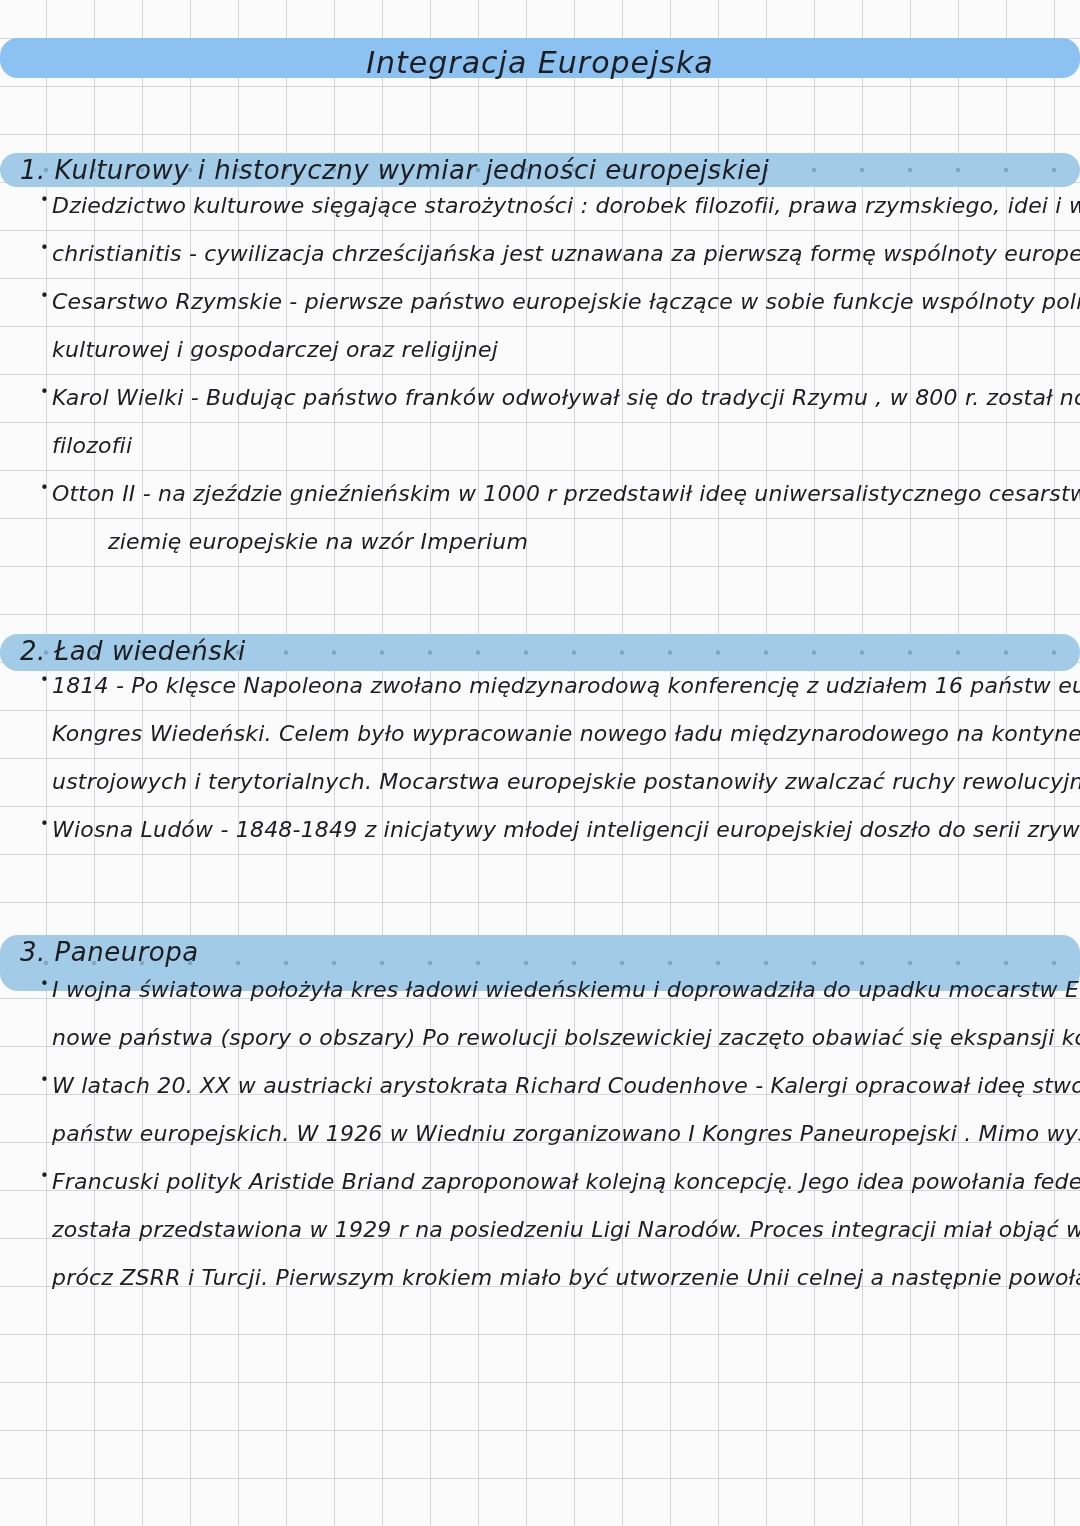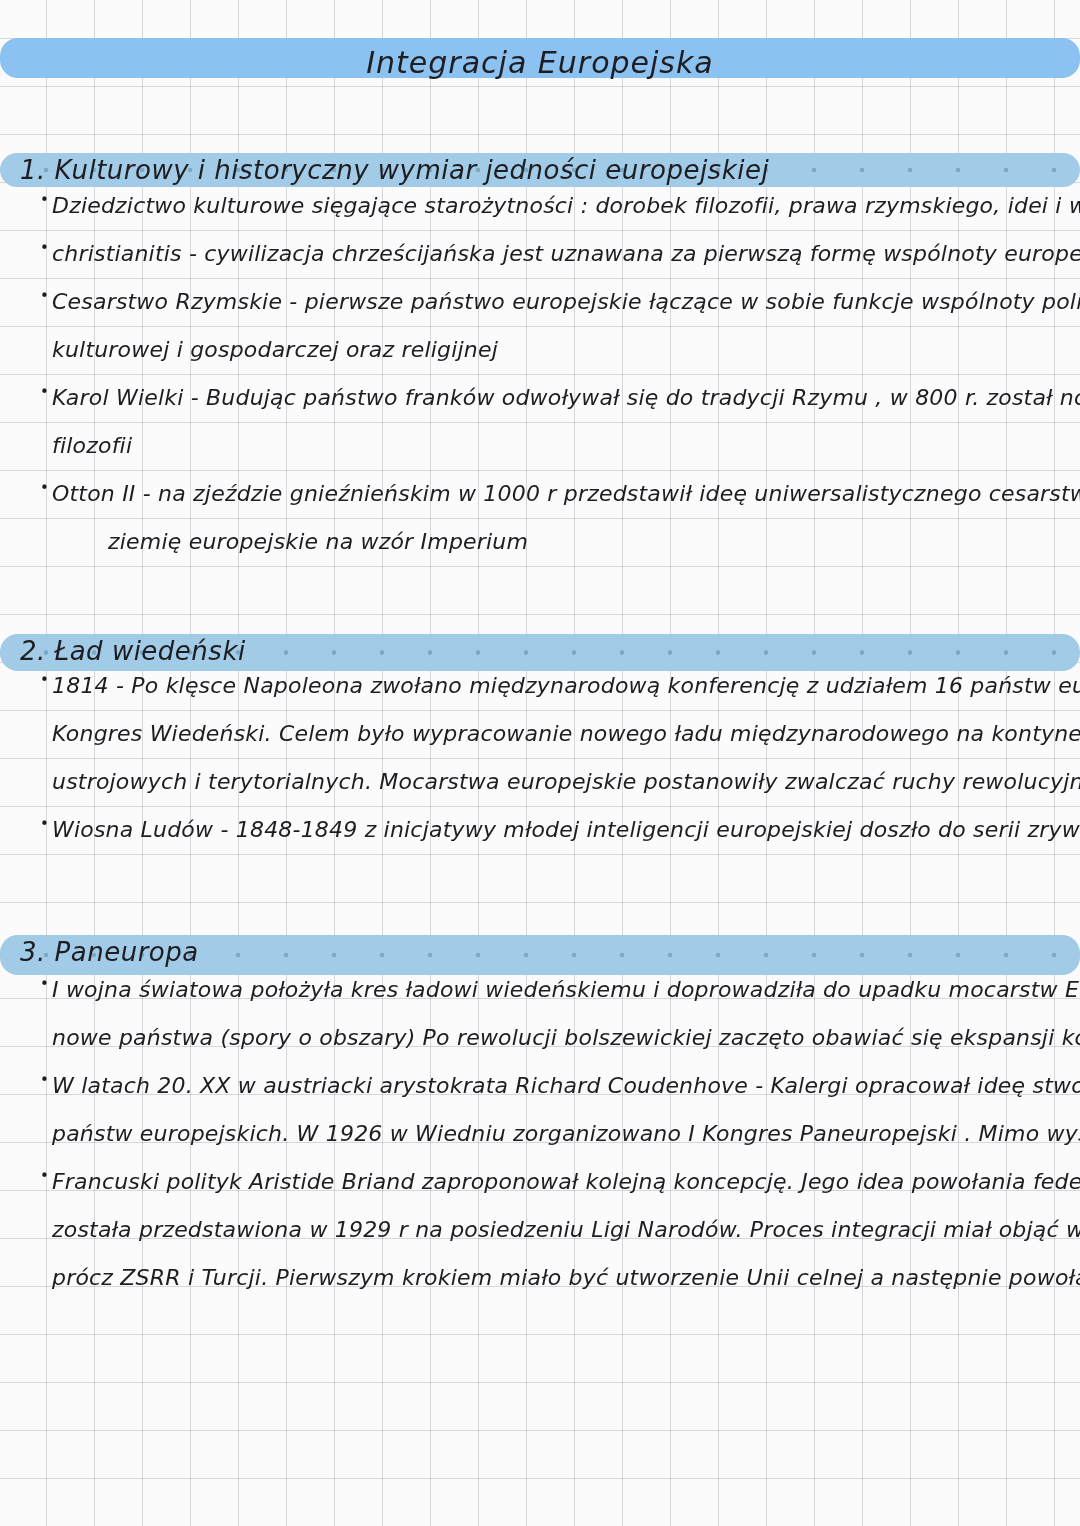--- a/index.html
+++ b/index.html
@@ -107,21 +107,21 @@
       </div>
       <div class="banner section-banner" style="top: 634px; height: 37px;">
         <span class="heading-text">2. Ład wiedeński</span>
       </div>
       <div class="lines" style="top: 662px;">
         <div class="note-line"><span class="bullet-dot">•</span><span>1814 - Po klęsce Napoleona zwołano międzynarodową konferencję z udziałem 16 państw europejskich czyli</span></div>
         <div class="note-line"><span>Kongres Wiedeński. Celem było wypracowanie nowego ładu międzynarodowego na kontynencie oraz zmian</span></div>
         <div class="note-line"><span>ustrojowych i terytorialnych. Mocarstwa europejskie postanowiły zwalczać ruchy rewolucyjne i dążenia niepodległościowe</span></div>
         <div class="note-line"><span class="bullet-dot">•</span><span>Wiosna Ludów - 1848-1849 z inicjatywy młodej inteligencji europejskiej doszło do serii zrywów rewolucyjnych i narodowych.</span></div>
       </div>
-      <div class="banner section-banner" style="top: 935px; height: 40px;">
+      <div class="banner section-banner" style="top: 935px; height: 56px;">
         <span class="heading-text">3. Paneuropa</span>
       </div>
       <div class="lines" style="top: 966px;">
         <div class="note-line"><span class="bullet-dot">•</span><span>I wojna światowa położyła kres ładowi wiedeńskiemu i doprowadziła do upadku mocarstw Europejskich. Na ich miejsce powstały</span></div>
         <div class="note-line"><span>nowe państwa (spory o obszary) Po rewolucji bolszewickiej zaczęto obawiać się ekspansji komunistycznej Rosji</span></div>
         <div class="note-line"><span class="bullet-dot">•</span><span>W latach 20. XX w austriacki arystokrata Richard Coudenhove - Kalergi opracował ideę stworzenia Paneuropy - czyli federacji</span></div>
         <div class="note-line"><span>państw europejskich. W 1926 w Wiedniu zorganizowano I Kongres Paneuropejski . Mimo wysiłków idea nie została zrealizowana.</span></div>
         <div class="note-line"><span class="bullet-dot">•</span><span>Francuski polityk Aristide Briand zaproponował kolejną koncepcję. Jego idea powołania federacji europejskiej</span></div>
         <div class="note-line"><span>została przedstawiona w 1929 r na posiedzeniu Ligi Narodów. Proces integracji miał objąć wszystkie kraje europejskie</span></div>
         <div class="note-line"><span>prócz ZSRR i Turcji. Pierwszym krokiem miało być utworzenie Unii celnej a następnie powołanie wspólnego rynku.</span></div>

